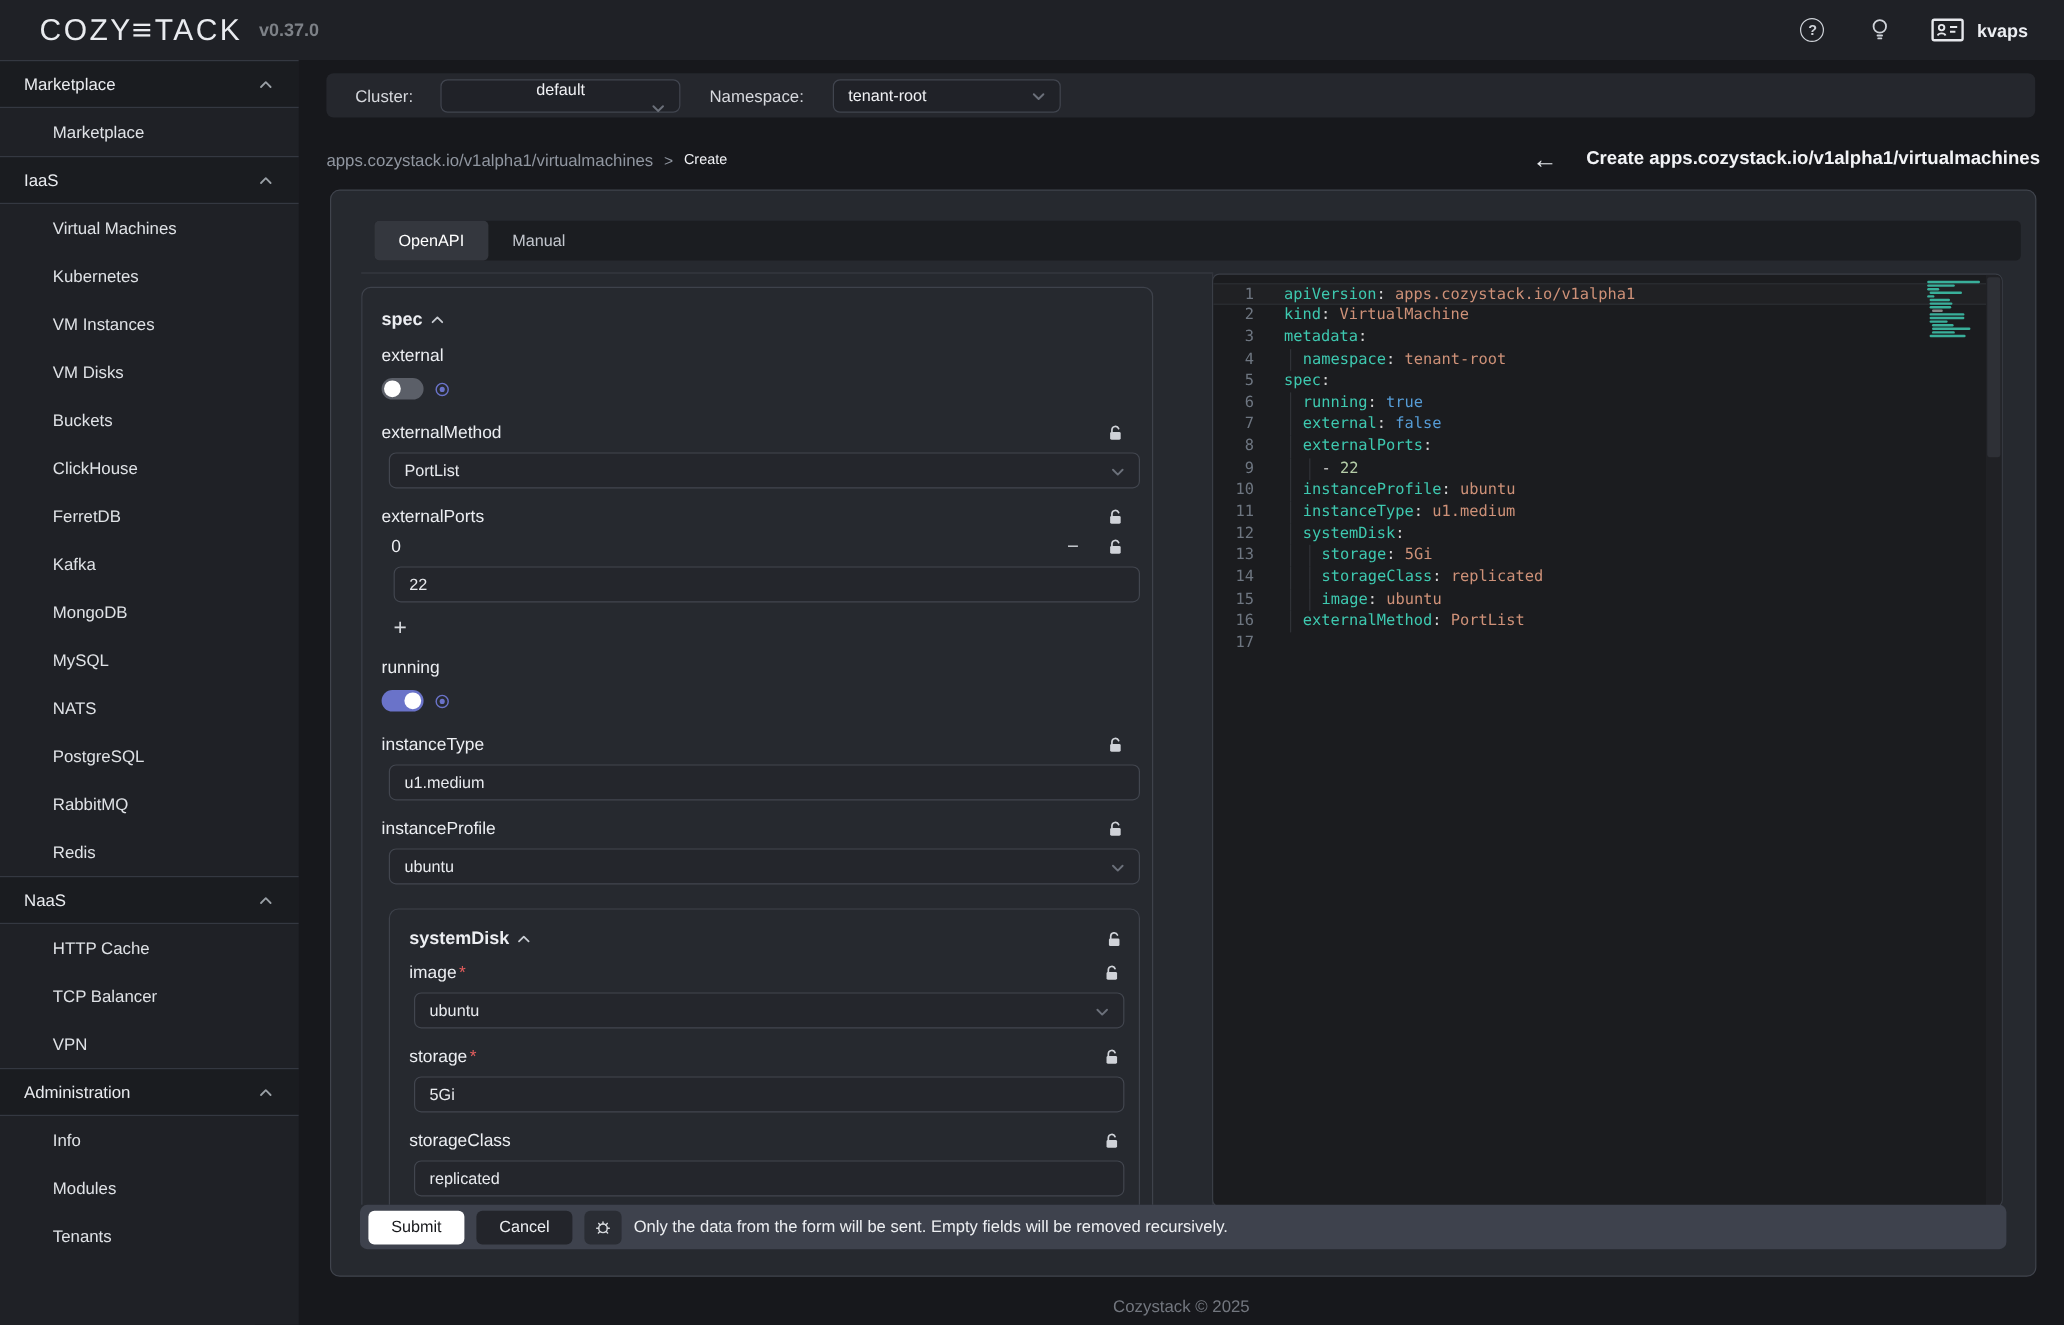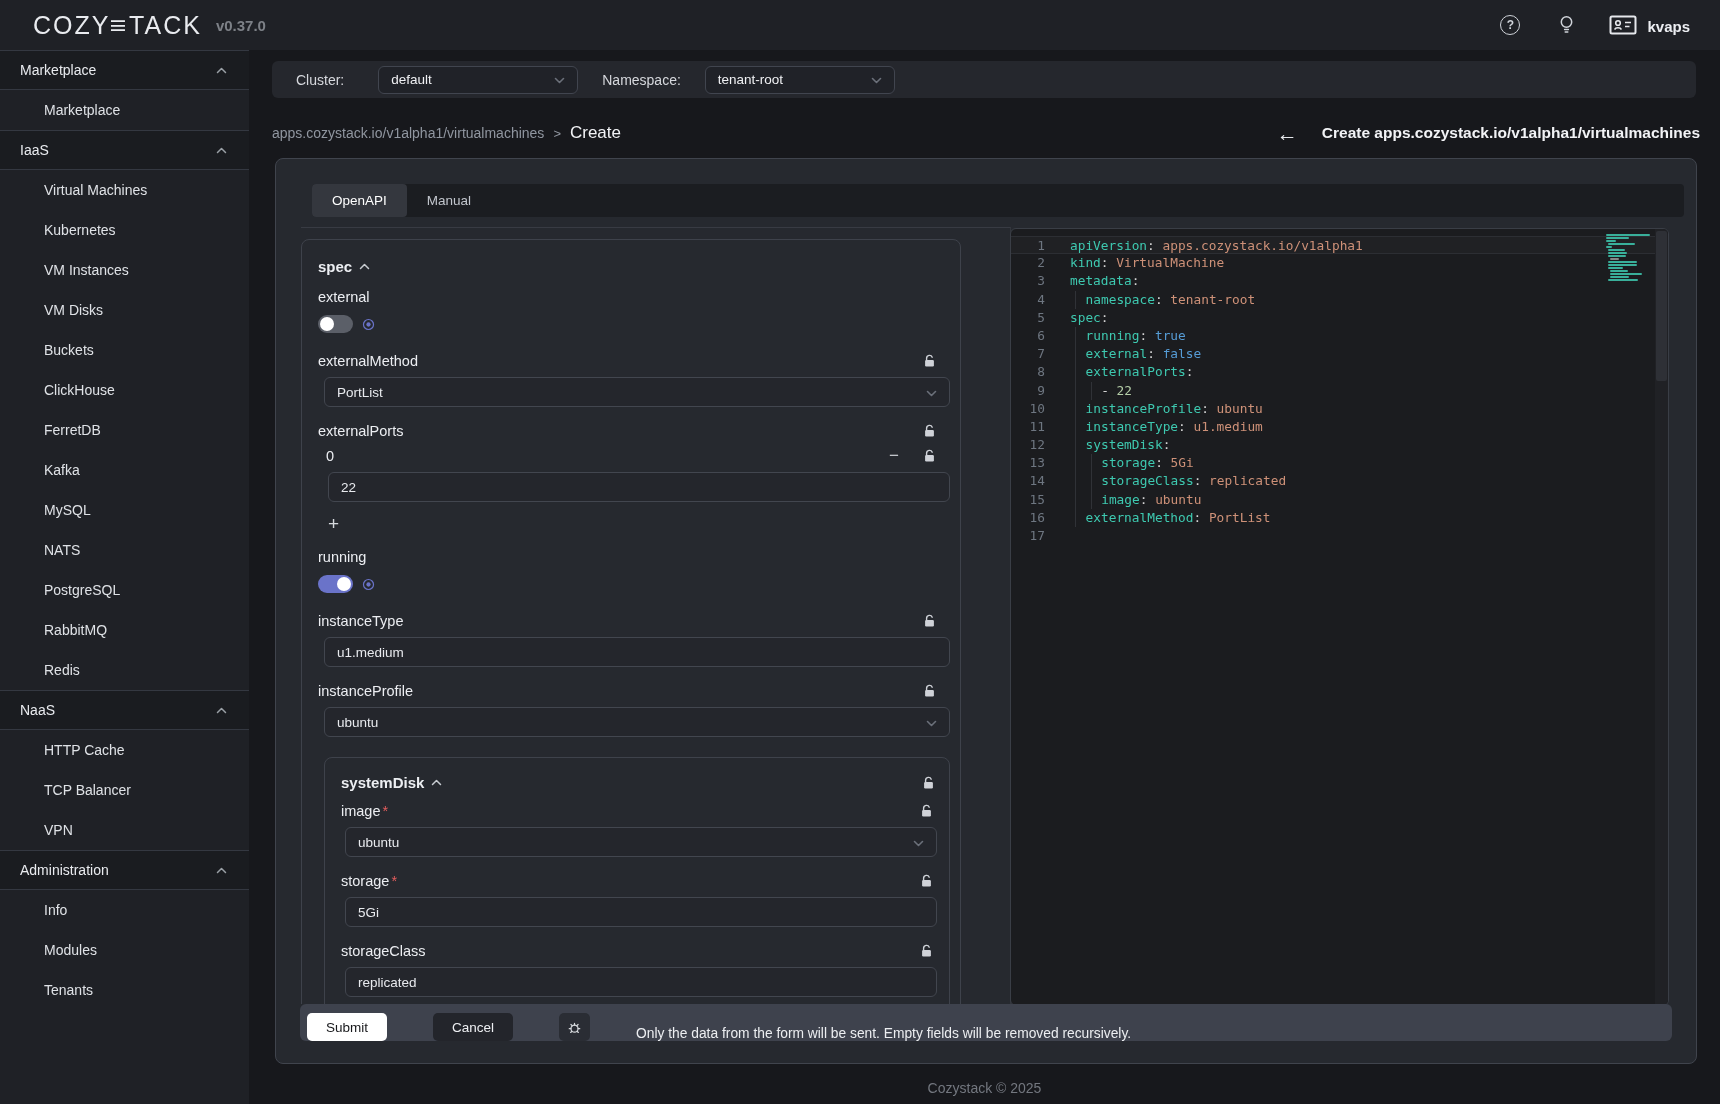--- a/index.html
+++ b/index.html
@@ -27,28 +27,28 @@
   .side-section-header .lbl { font-size:14px; color:#e9ebef; }
   .side-item { height:40px; display:flex; align-items:center; padding-left:44px; font-size:14px; color:#dfe2e6; cursor:pointer; }
 
   
   .toolbar { position:absolute; left:272px; top:61px; width:1424px; height:37px; background:#25272d;
              border-radius:6px; display:flex; align-items:center; }
   .tb-label { font-size:14px; color:#d6d8dd; margin-left:24px; }
   .tb-select { height:28px; border:1px solid #41454f; background:#202228; border-radius:6px;
                display:flex; align-items:center; padding:0 12px; font-size:13.5px; color:#f0f1f4; cursor:pointer; }
   .tb-select .chev { margin-left:auto; }
-  .sel-cluster { width:200px; margin-left:34px; }
+  .sel-cluster { width:200px; margin-left:23px;flex-direction:column; }
   .sel-namespace { width:190px; margin-left:24px; }
 
   
   .crumb-row { position:absolute; left:272px; top:119px; width:1428px; height:28px; display:flex; align-items:center; }
   .crumb-path { font-size:14px; color:#9096a0; cursor:pointer; }
   .crumb-sep { font-size:13px; color:#9096a0; margin:0 9px; }
-  .crumb-current { font-size:17px; color:#f2f3f6; font-weight:500; }
+  .crumb-current { font-size:12px; color:#f2f3f6; font-weight:500; }
   .crumb-right { margin-left:auto; display:flex; align-items:center; }
   .back-arrow { font-size:21px; color:#e5e7eb; cursor:pointer; margin-right:24px; line-height:1; }
   .page-title { font-size:15.5px; font-weight:bold; color:#f2f3f6; }
 
   
   .panel { position:absolute; left:275px; top:158px; width:1422px; height:906px;
            background:#26292f; border:1px solid #40444d; border-radius:8px; }
 
   .tabbar { position:absolute; left:36px; top:25px; width:1372px; height:33px; background:#1b1d21;
             border-radius:4px; display:flex; align-items:stretch; }
@@ -97,21 +97,21 @@
   .guide { position:absolute; top:0; bottom:0; width:1px; background:#303237; }
   .t-k { color:#3ec9b0; } .t-s { color:#ce9178; } .t-b { color:#569cd6; }
   .t-n { color:#b5cea8; } .t-p { color:#d4d4d4; }
   .minimap { position:absolute; right:16px; top:5px; width:46px; }
   .mm-bar { height:2px; margin-bottom:1px; border-radius:1px; opacity:.85; }
   .ed-scroll { position:absolute; right:0; top:0; bottom:0; width:13px; background:#202125; }
   .ed-thumb { position:absolute; right:1px; top:2px; width:11px; height:150px; background:#2e3036; border-radius:2px; cursor:pointer; }
 
   
   .actionbar { position:absolute; left:24px; top:845px; width:1372px; height:37px; background:#3e424d;
-               border-radius:6px; display:flex; align-items:flex-end; padding-left:7px;gap:36px; }
+               border-radius:6px; display:flex; align-items:center; padding-left:7px; }
   .btn { height:28px; border-radius:5px; display:flex; align-items:center; padding:0 19px;
          font-size:13.5px; cursor:pointer; }
   .btn-submit { background:#ffffff; color:#17181b; font-weight:500; }
   .btn-cancel { background:#23252b; color:#eef0f3; margin-left:10px; }
   .btn-bug { width:31px; padding:0; justify-content:center; background:#2a2d34; margin-left:10px; }
   .action-note { margin-left:10px; font-size:13.8px; color:#eceef1; }
   .footer { position:absolute; left:249px; top:1080px; width:1471px; text-align:center;
             font-size:14px; color:#73777f; }
 </style>
 </head>
@@ -161,20 +161,21 @@
       </svg>
     </div>
     <div class="side-item">Virtual Machines</div>
     <div class="side-item">Kubernetes</div>
     <div class="side-item">VM Instances</div>
     <div class="side-item">VM Disks</div>
     <div class="side-item">Buckets</div>
     <div class="side-item">ClickHouse</div>
     <div class="side-item">FerretDB</div>
     <div class="side-item">Kafka</div>
+    <div class="side-item">MongoDB</div>
     <div class="side-item">MySQL</div>
     <div class="side-item">NATS</div>
     <div class="side-item">PostgreSQL</div>
     <div class="side-item">RabbitMQ</div>
     <div class="side-item">Redis</div>
     <div class="side-section-header">
       <span class="lbl">NaaS</span>
       <svg width="11" height="7" viewBox="0 0 11 7">
         <polyline points="1.5,5.5 5.5,1.5 9.5,5.5" fill="none" stroke="#9aa0a6" stroke-width="1.5" stroke-linecap="round" stroke-linejoin="round"></polyline>
       </svg>

